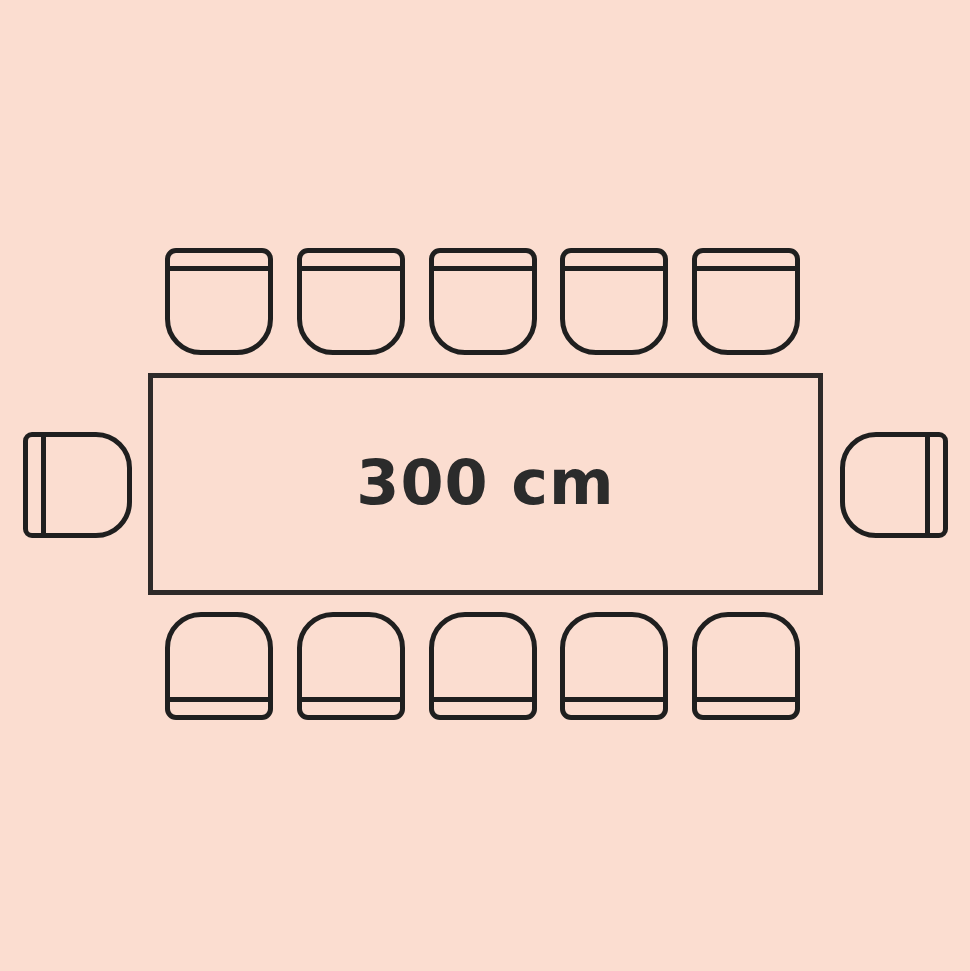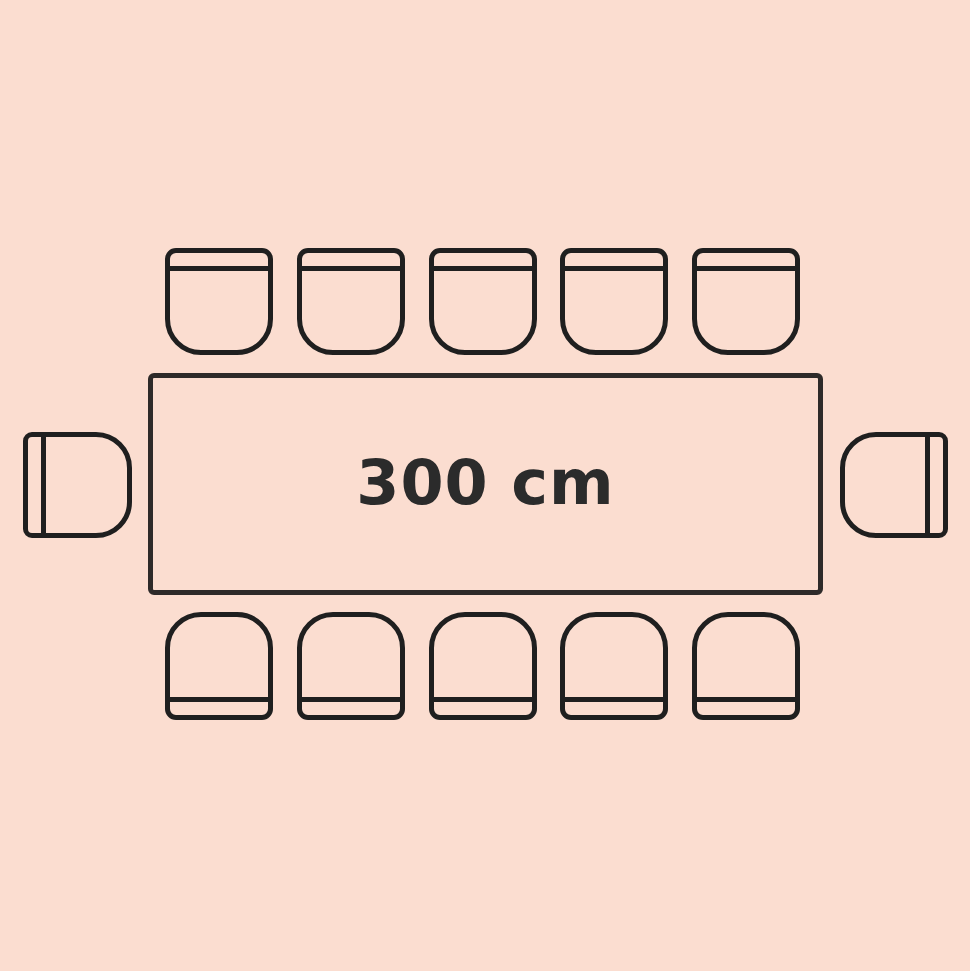--- a/index.html
+++ b/index.html
@@ -23,21 +23,21 @@
   }
 
   
   .table {
     position: absolute;
     left: 148px;
     top: 373px;
     width: 675px;
     height: 222px;
     border: 5px solid var(--table-stroke);
-    border-radius: 6px;
+    border-radius: 0;
     display: flex;
     align-items: center;
     justify-content: center;
     background: transparent;
   }
   .table-label {
     font-size: 62px;
     font-weight: 600;
     letter-spacing: 1px;
     color: var(--label-text);

